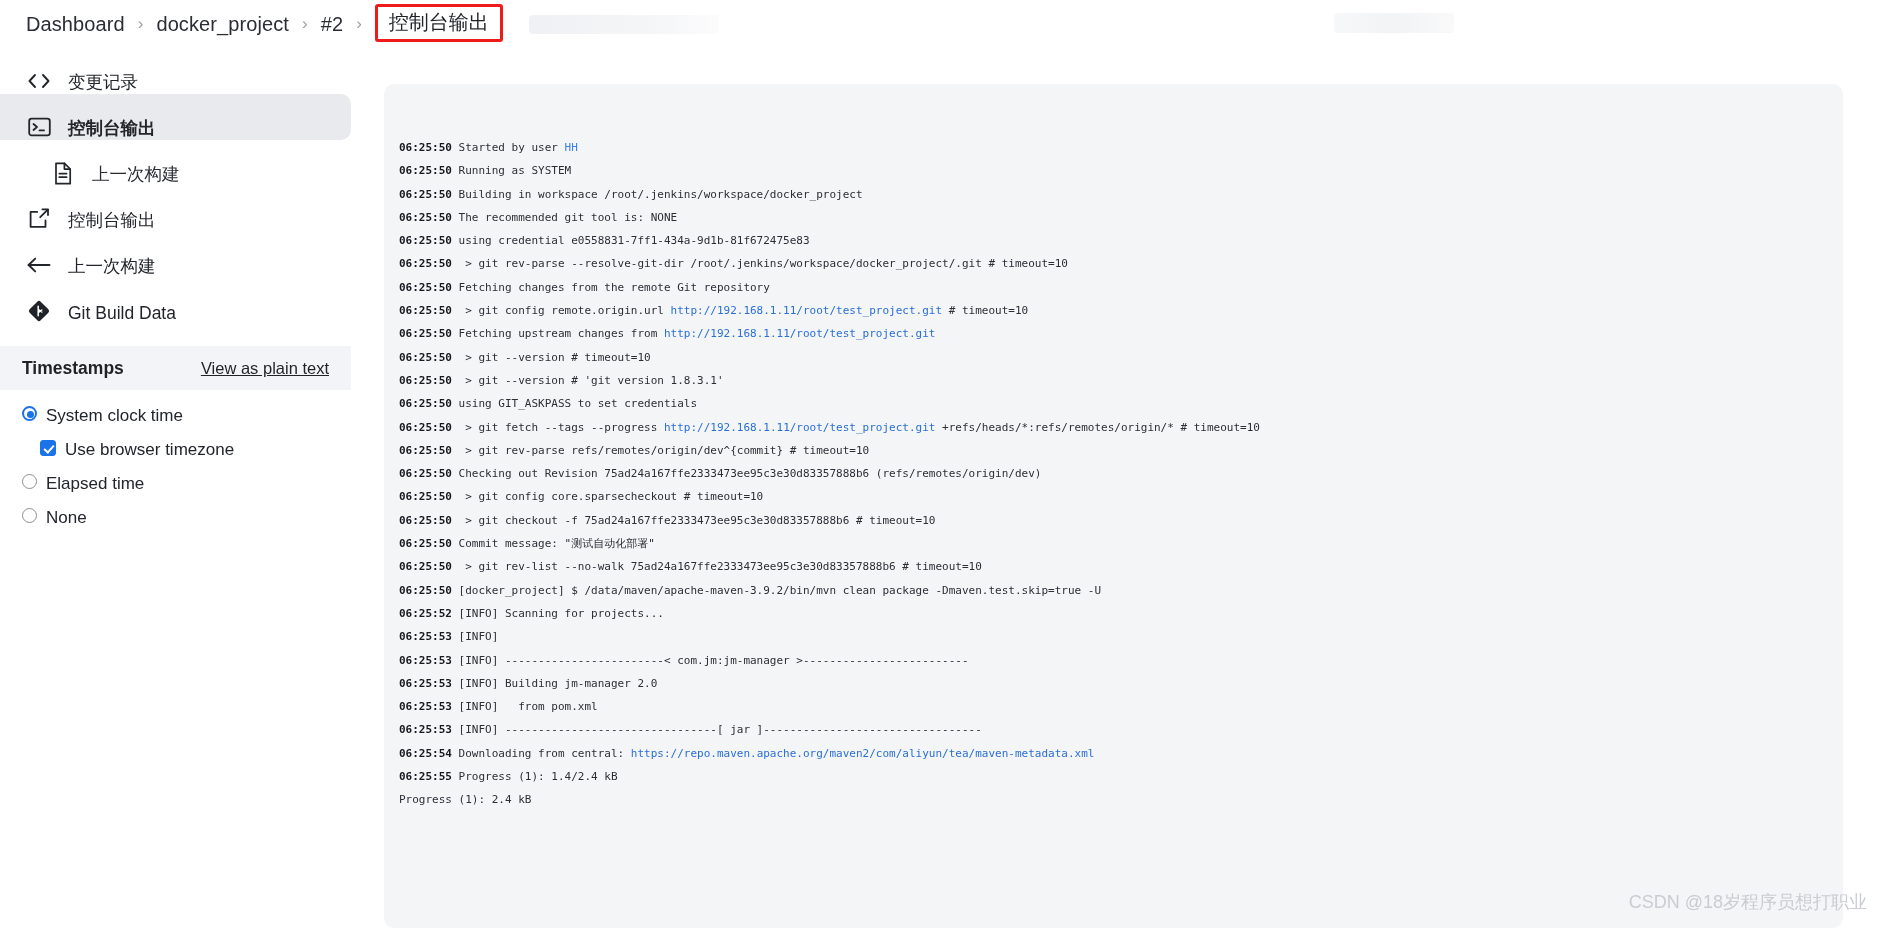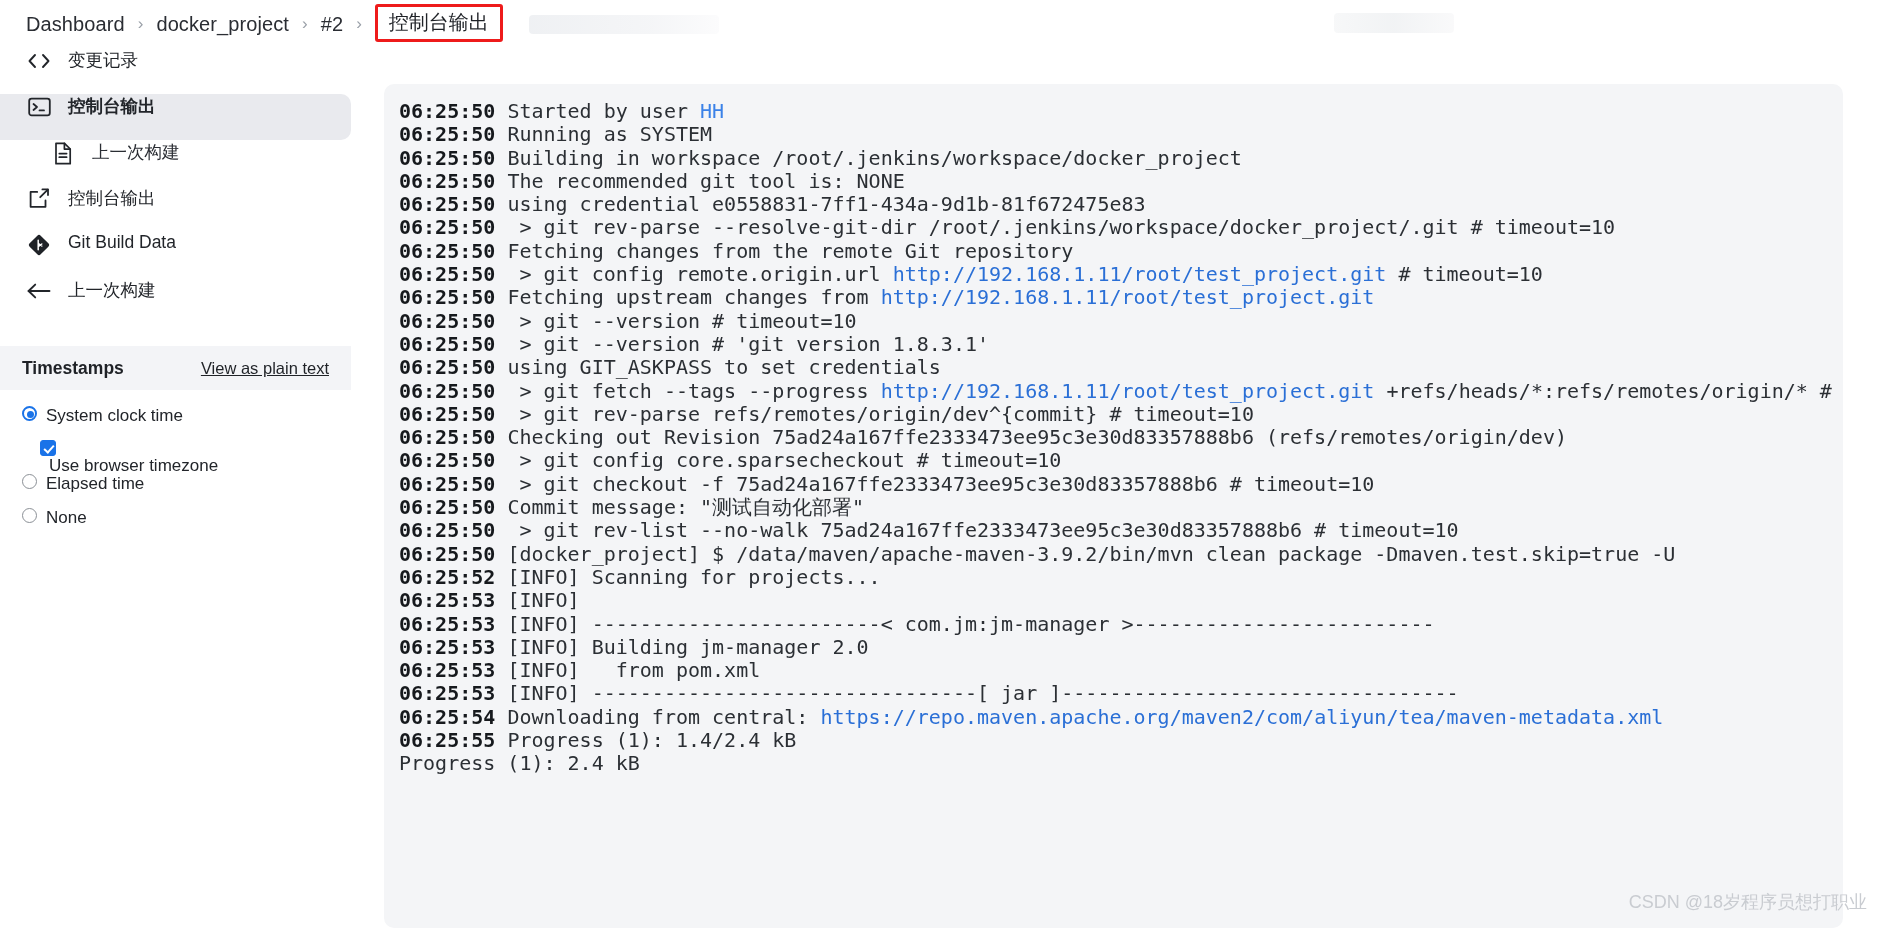--- a/index.html
+++ b/index.html
@@ -79,21 +79,21 @@
   }
 
   
   .sidebar {
     position: absolute;
     left: 0; top: 48px;
     width: 351px;
   }
   .side-item {
     display: flex;
-    align-items: flex-start;
+    align-items: flex-end;
     height: 46px;
     padding-left: 26px;
     border-radius: 0 10px 10px 0;
     box-sizing: border-box;
     cursor: pointer;
     position: relative;
   }
   .side-item .ico {
     width: 26px;
     height: 26px;
@@ -144,21 +144,21 @@
     cursor: pointer;
     white-space: nowrap;
   }
   .ts-options { padding: 16px 0 0 22px; }
   .ts-row {
     display: flex;
     align-items: flex-start;
     height: 34px;
     cursor: pointer;
   }
-  .ts-row.sub { padding-left: 18px; flex-direction: column; }
+  .ts-row.sub { padding-left: 18px; }
   .ts-row .txt {
     font-size: 17px;
     color: #22252a;
     margin-left: 9px;
     white-space: nowrap;
   }
   .radio {
     width: 15px; height: 15px;
     border-radius: 50%;
     border: 1.6px solid #8b9096;
@@ -210,25 +210,26 @@
     width: 1459px;
     height: 844px;
     background: #f4f5f7;
     border-radius: 10px;
     overflow: hidden;
     box-sizing: border-box;
     padding: 16px 0 0 0;
   }
   .console {
     font-family: "DejaVu Sans Mono", "Liberation Mono", monospace;
-    font-size: 20px;
+    font-size: 11px;
     line-height: 23.3px;
     color: #2b2f34;
     white-space: pre;
     padding: 0 0 0 15px;
+    margin-top: 36px;
   }
   .log-line { height: 23.3px; white-space: pre; }
   .ts {
     font-weight: bold;
     color: #16191d;
   }
   .lnk { color: #2a6fd6; }
   .usr { color: #3b82e8; }
 
   
@@ -302,36 +303,36 @@
           <path d="M17.5 12.5v6.3H2.6V3.9h6.6"></path>
             <path d="M12.2 9.2 19.8 1.6"></path>
             <path d="M14.4 1.4h5.6v5.6"></path>
         </svg>
       </span>
       <span class="lbl">控制台输出</span>
     </div>
 
     <div class="side-item">
       <span class="ico">
+        <svg width="25" height="18" viewBox="0 0 25 18" fill="none" stroke="#22252a" stroke-width="1.9" stroke-linecap="round" stroke-linejoin="round">
+          <line x1="1.6" y1="9" x2="22.5" y2="9"></line>
+            <polyline points="8.2,2.6 1.6,9 8.2,15.4"></polyline>
+        </svg>
+      </span>
+      <span class="lbl">上一次构建</span>
+    </div>
+
+    <div class="side-item">
+      <span class="ico">
         <svg width="24" height="24" viewBox="0 0 24 24">
           <rect x="4.2" y="4.2" width="15.6" height="15.6" rx="2.4" transform="rotate(45 12 12)" fill="#1f2227"></rect>
           <path d="M11.2 7.2v9.6M11.2 10.4l3.6 2.6M11.2 13.6l3.6-2.6" stroke="#ffffff" stroke-width="1.5" fill="none" stroke-linecap="round"></path>
         </svg>
       </span>
       <span class="lbl">Git Build Data</span>
-    </div>
-
-    <div class="side-item">
-      <span class="ico">
-        <svg width="25" height="18" viewBox="0 0 25 18" fill="none" stroke="#22252a" stroke-width="1.9" stroke-linecap="round" stroke-linejoin="round">
-          <line x1="1.6" y1="9" x2="22.5" y2="9"></line>
-            <polyline points="8.2,2.6 1.6,9 8.2,15.4"></polyline>
-        </svg>
-      </span>
-      <span class="lbl">上一次构建</span>
     </div>
 
     <div class="spacer-22"></div>
 
     <div class="ts-header">
       <span class="ts-title">Timestamps</span>
       <span class="ts-link">View as plain text</span>
     </div>
 
     <div class="ts-options">

